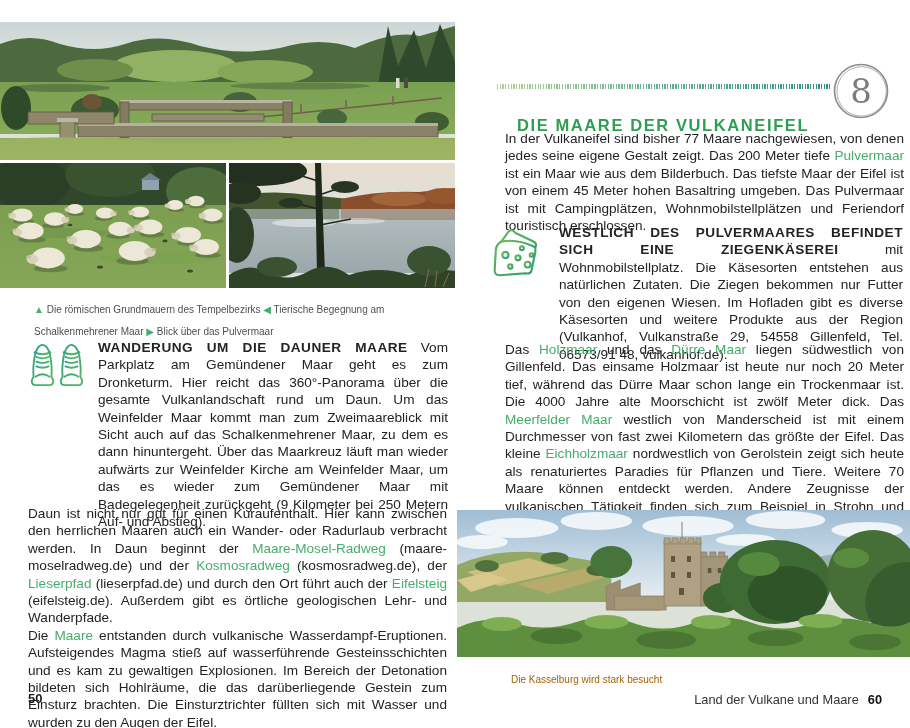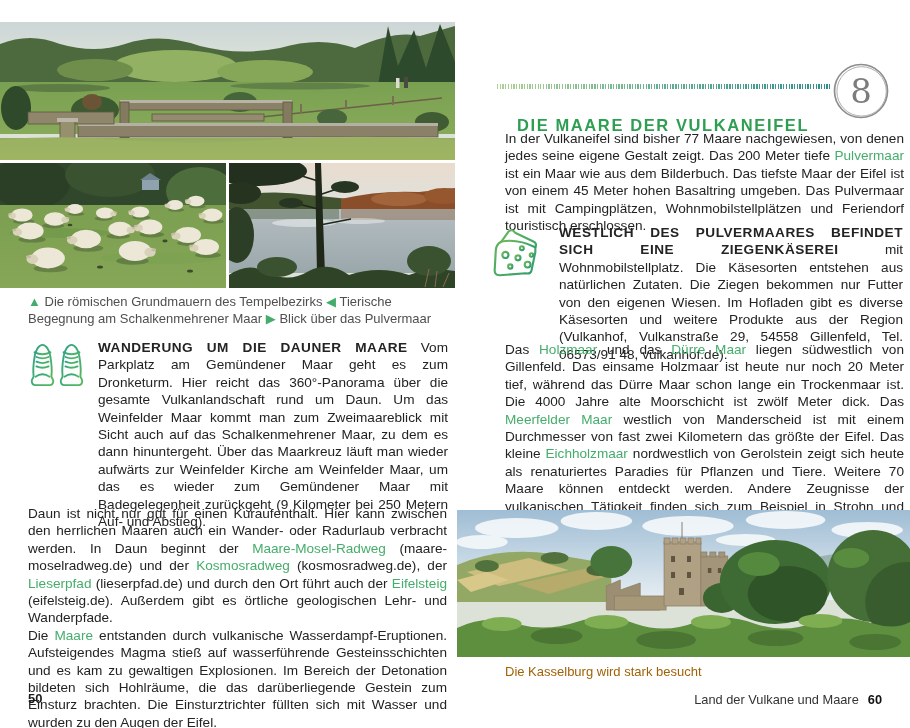--- a/index.html
+++ b/index.html
@@ -6,21 +6,21 @@
   .spread{
     position:relative;width:910px;height:728px;background:#ffffff;overflow:hidden;
     font-family:"Liberation Sans","DejaVu Sans",sans-serif;color:#232323;
   }
   .photo{position:absolute;margin:0;padding:0;overflow:hidden;background:#dde2d8;}
   .photo svg{display:block;width:100%;height:100%;}
   .photo-top{left:0;top:22px;width:455px;height:138px;}
   .photo-sheep{left:0;top:163px;width:226px;height:125px;}
   .photo-lake{left:229px;top:163px;width:226px;height:125px;}
   .photo-castle{left:457px;top:510px;width:453px;height:147px;}
-  .caption{position:absolute;font-size:13px;line-height:17px;color:#4f4f4f;margin:0;}
+  .caption{position:absolute;font-size:10px;line-height:22px;color:#4f4f4f;margin:6px;}
   .caption-left{left:28px;top:293px;width:418px;}
   .caption-castle{left:505px;top:663px;width:400px;color:#a16207;}
   .para{font-size:13.6px;line-height:17.4px;text-align:justify;margin:0;}
   .body-copy{position:absolute;left:28px;top:505px;width:419px;}
   .icon-block{position:absolute;display:flex;align-items:flex-start;}
   .hike-block{left:28px;top:339px;width:420px;}
   .tip-block{left:489px;top:224px;width:414px;justify-content:flex-end;}
   .block-icon{flex:0 0 auto;display:block;}
   .hike-block .block-icon{width:58px;margin-right:12px;margin-top:2px;}
   .tip-block .block-icon{width:56px;margin-right:14px;margin-top:2px;}

